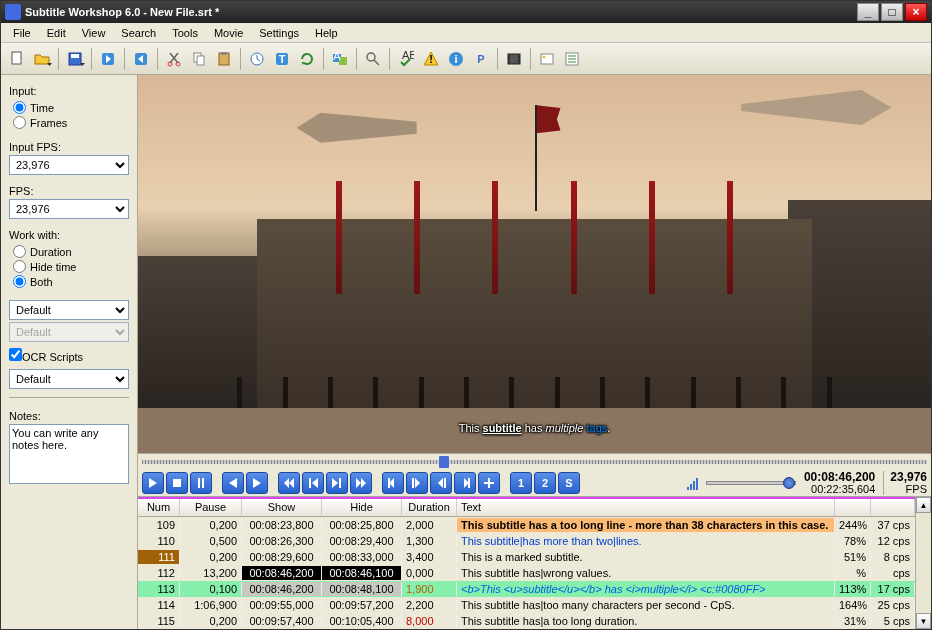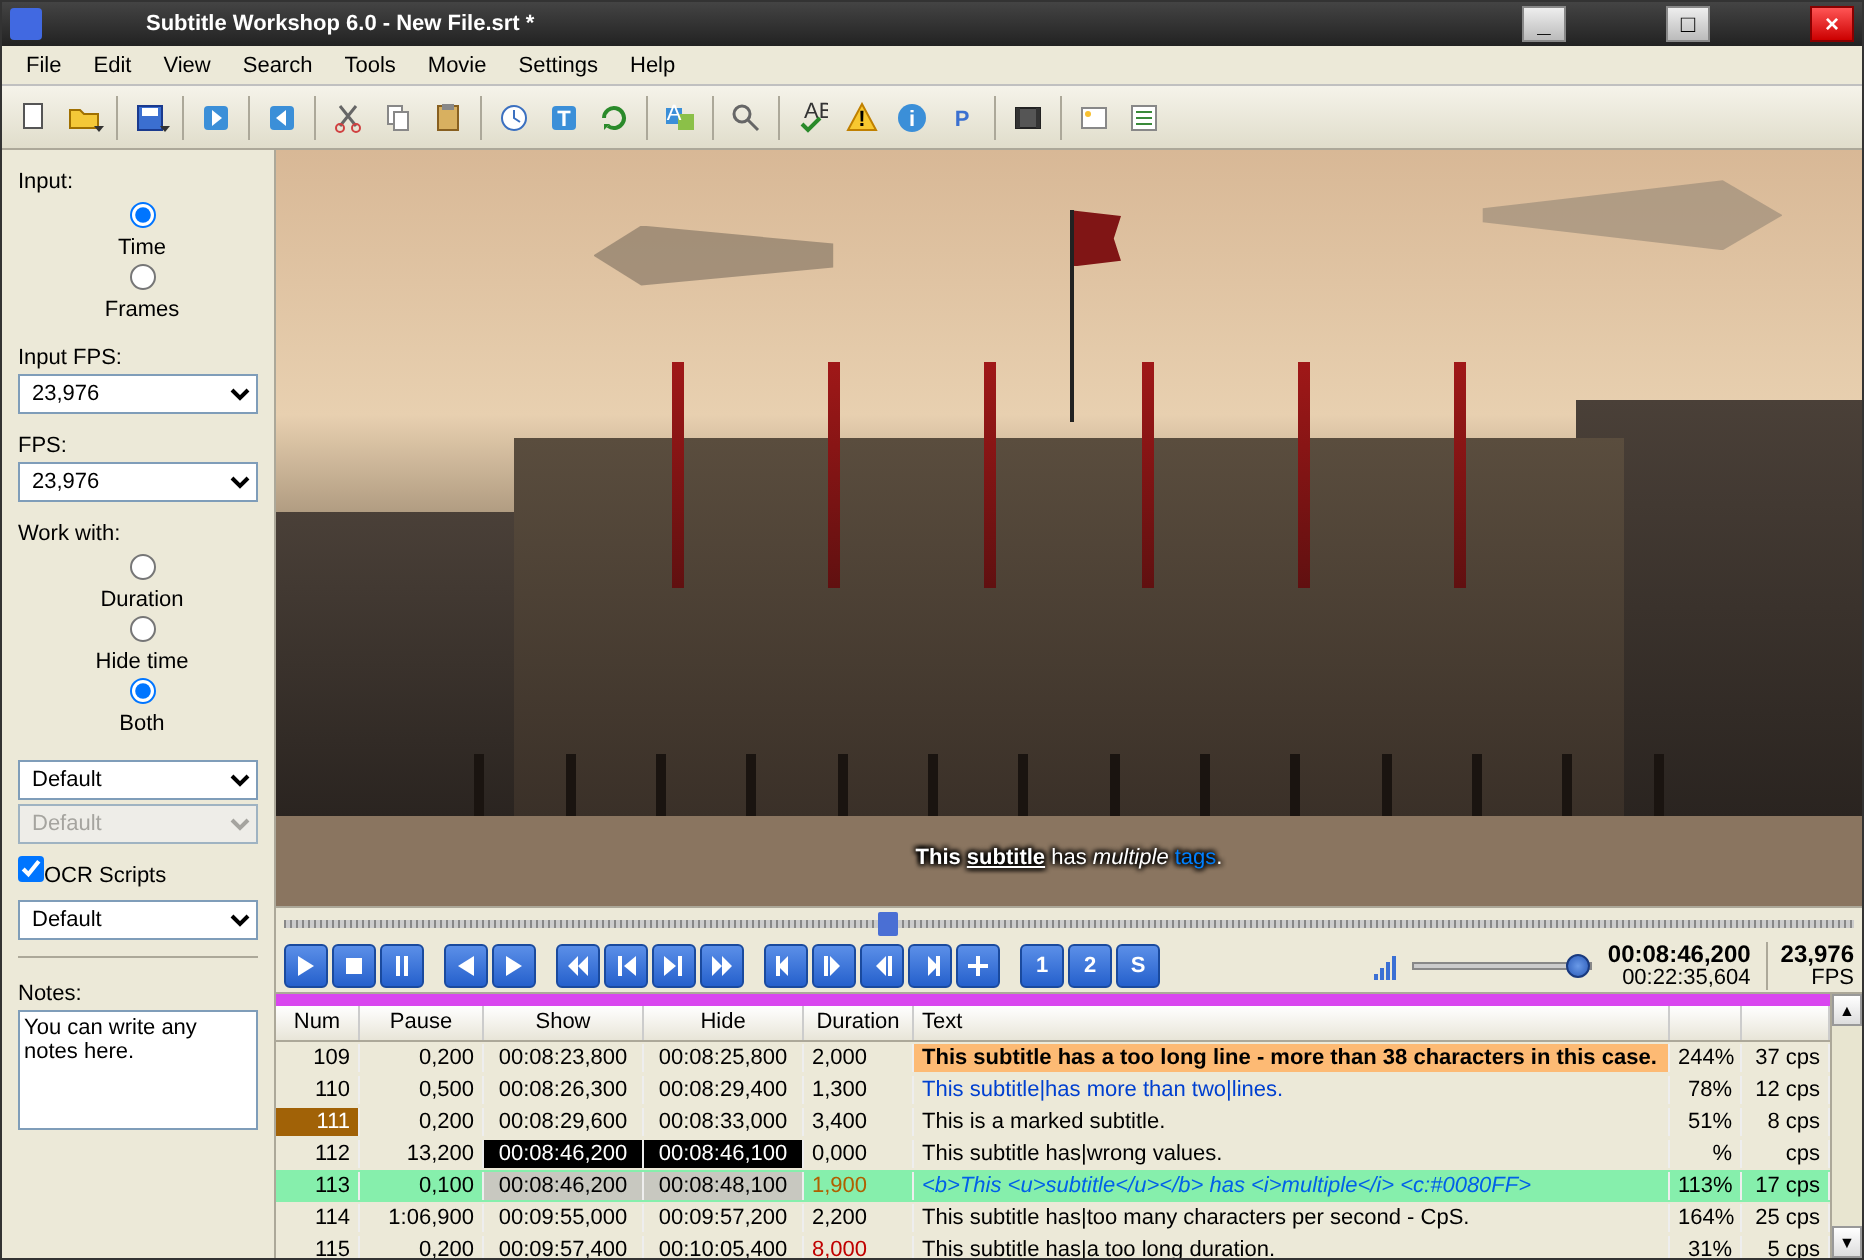--- a/index.html
+++ b/index.html
@@ -1,35 +1,35 @@
 <!DOCTYPE html>
 <html><head>
 <meta charset="utf-8">
 <style>
 * { margin: 0; padding: 0; box-sizing: border-box; font-family: Tahoma, Arial, sans-serif; font-size: 11px; }
 body { background: #ece9d8; overflow: hidden; }
 .window { width: 932px; height: 630px; border: 1px solid #333; display: flex; flex-direction: column; background: #ece9d8; }
-.titlebar { height: 22px; background: linear-gradient(#444,#222); color: #fff; display: flex; align-items: center; padding: 2px 4px; gap: 48px; }
+.titlebar { height: 22px; background: linear-gradient(#444,#222); color: #fff; display: flex; align-items: center; padding: 2px 4px; }
 .titlebar .icon { width: 16px; height: 16px; background: #4169e1; margin-right: 4px; border-radius: 2px; }
 .titlebar .title { flex: 1; font-weight: bold; }
 .titlebar .winbtn { width: 22px; height: 18px; margin-left: 2px; display: flex; align-items: center; justify-content: center; font-weight: bold; font-size: 12px; }
 .titlebar .min,.titlebar .max { background: linear-gradient(#eee,#bbb); color: #000; border: 1px solid #888; }
 .titlebar .close { background: linear-gradient(#f55,#c00); color: #fff; border: 1px solid #800; }
 .menubar { height: 20px; background: #ece9d8; display: flex; align-items: center; padding: 0 4px; border-bottom: 1px solid #c0c0c0; }
 .menubar span { padding: 2px 8px; cursor: default; }
 .toolbar { height: 32px; background: linear-gradient(#f5f3ea,#e0ddcb); display: flex; align-items: center; padding: 2px 4px; border-bottom: 1px solid #aca899; gap: 1px; }
 .tb { width: 24px; height: 24px; display: flex; align-items: center; justify-content: center; border: 1px solid transparent; border-radius: 2px; cursor: pointer; position: relative; }
 .tb svg { width: 16px; height: 16px; }
 .tb .dd { position: absolute; right: 1px; bottom: 4px; width: 5px; height: 3px; }
 .sep { width: 1px; height: 22px; background: #aca899; margin: 0 3px; }
 .mainarea { flex: 1; display: flex; overflow: hidden; }
 .sidebar { width: 137px; background: #ece9d8; border-right: 1px solid #aca899; padding: 6px 8px; display: flex; flex-direction: column; gap: 2px; }
 .sidebar label { display: block; margin-top: 4px; }
 .radiogroup { margin-left: 4px; }
-.radiogroup label { display: flex; align-items: center; gap: 4px; margin: 2px 0; flex-direction: column; }
+.radiogroup label { display: flex; align-items: center; gap: 4px; margin: 2px 0; }
 .sidebar select,.sidebar textarea { width: 100%; font-size: 11px; border: 1px solid #7f9db9; background: #fff; padding: 1px 2px; }
 .sidebar select { height: 20px; }
 .sidebar select[disabled] { color: #888; background: #f0f0f0; }
 .sidebar hr { border: none; border-top: 1px solid #aca899; margin: 6px 0; }
 .checkbox { display: flex; align-items: center; gap: 4px; margin: 4px 0; }
 .content { flex: 1; display: flex; flex-direction: column; overflow: hidden; }
 .video { flex: 1; min-height: 350px; background: #000; position: relative; display: flex; align-items: center; justify-content: center; overflow: hidden; }
 .scene { width: 100%; height: 100%; position: relative; background: linear-gradient(#d8b896 0%,#e8d0b0 35%,#a8947a 50%,#605040 100%); }
 .scene .bldg { position: absolute; bottom: 12%; left: 15%; width: 70%; height: 50%; background: linear-gradient(#5a4d3e,#3a3028); }
 .scene .bldg2 { position: absolute; bottom: 12%; left: 0; width: 18%; height: 40%; background: linear-gradient(#4a4038,#2a2420); }
@@ -37,42 +37,42 @@
 .scene .ground { position: absolute; bottom: 0; left: 0; width: 100%; height: 12%; background: #8a7560; }
 .scene .flag { position: absolute; top: 8%; left: 50%; width: 2px; height: 28%; background: #222; }
 .scene .flag::after { content:""; position:absolute; top:0; left:2px; width:24px; height:28px; background:#801515; clip-path: polygon(0 0,100% 10%,85% 50%,100% 90%,0 100%); }
 .scene .banners { position: absolute; top: 28%; left: 25%; width: 50%; height: 30%; display: flex; justify-content: space-between; }
 .scene .banners div { width: 6px; height: 100%; background: linear-gradient(#a01818,#601010); }
 .scene .ship { position:absolute; top:10%; left:20%; width:120px; height:30px; background:#8a7a68; clip-path: polygon(0 50%,20% 0,100% 30%,100% 70%,20% 100%); opacity:.7; }
 .scene .ship2 { position:absolute; top:4%; right:5%; width:150px; height:35px; background:#9a8a78; clip-path: polygon(0 40%,80% 0,100% 50%,80% 100%,0 60%); opacity:.65; }
 .scene .guards { position:absolute; bottom:12%; left:10%; width:80%; height:8%; display:flex; justify-content:space-around; }
 .scene .guards span { width:5px; height:100%; background:#1a1410; }
 .subtitle-text { position: absolute; bottom: 14px; left: 0; right: 0; text-align: center; font-size: 26px; color: #fff; text-shadow: 1px 1px 2px #000,-1px -1px 2px #000,1px -1px 2px #000,-1px 1px 2px #000; font-family: Arial; }
-.subtitle-text .b { font-weight: bold; }
+.subtitle-text .b { font-weight: normal; }
 .subtitle-text .u { text-decoration: underline; font-weight: bold; }
 .subtitle-text .i { font-style: italic; }
 .subtitle-text .c { color: #0080ff; }
 .seekbar { height: 16px; background: #ece9d8; position: relative; border-top: 1px solid #aca899; }
 .seekbar .track { position: absolute; top: 6px; left: 4px; right: 4px; height: 4px; background: repeating-linear-gradient(90deg,#888 0,#888 1px,#ccc 1px,#ccc 3px); }
 .seekbar .thumb { position: absolute; top: 2px; left: 38%; width: 10px; height: 12px; background: #4a6fd4; border-radius: 1px; }
 .controls { height: 28px; background: #ece9d8; display: flex; align-items: center; padding: 2px 4px; gap: 2px; border-bottom: 1px solid #aca899; }
 .cbtn { width: 22px; height: 22px; background: linear-gradient(#5b8fe8,#2560cc); border: 1px solid #1a4a9e; border-radius: 3px; display: flex; align-items: center; justify-content: center; color: #fff; cursor: pointer; }
 .cbtn svg { width: 10px; height: 10px; fill: #fff; }
 .csep { width: 6px; }
 .ctrlright { margin-left: auto; display: flex; align-items: center; gap: 8px; }
 .volbar { display: flex; align-items: flex-end; gap: 1px; height: 14px; }
 .volbar span { width: 2px; background: #3b70d4; }
 .slider { width: 90px; height: 4px; background: #ccc; position: relative; border: 1px solid #888; }
 .slider .knob { position: absolute; right: 0; top: -5px; width: 12px; height: 12px; background: radial-gradient(#6a9ae8,#2a5ab8); border-radius: 50%; border: 1px solid #1a3a7e; }
 .timedisp { text-align: right; line-height: 12px; font-size: 11px; }
 .timedisp .big { font-weight: bold; font-size: 12px; }
 .fpsdisp { border-left: 1px solid #aca899; padding-left: 6px; text-align: right; line-height: 12px; }
 .fpsdisp .big { font-weight: bold; font-size: 12px; }
 .tablewrap { height: 132px; display: flex; }
-.table { flex: 1; overflow: hidden; border-top: 6px solid #d946ef; }
+.table { flex: 1; overflow: hidden; border-top: 2px solid #d946ef; }
 .thead { display: flex; background: linear-gradient(#fff,#e8e5d8); border-bottom: 1px solid #aca899; height: 18px; }
 .thead div { border-right: 1px solid #ccc; padding: 2px 4px; text-align: center; }
 .tbody .row { display: flex; height: 16px; align-items: center; }
 .tbody .row > div { border-right: 1px solid #eee; padding: 1px 4px; white-space: nowrap; overflow: hidden; }
 .c-num { width: 42px; text-align: right; }
 .c-pause { width: 62px; text-align: right; }
 .c-show { width: 80px; text-align: center; }
 .c-hide { width: 80px; text-align: center; }
 .c-dur { width: 55px; }
 .c-text { flex: 1; text-align: left; }

